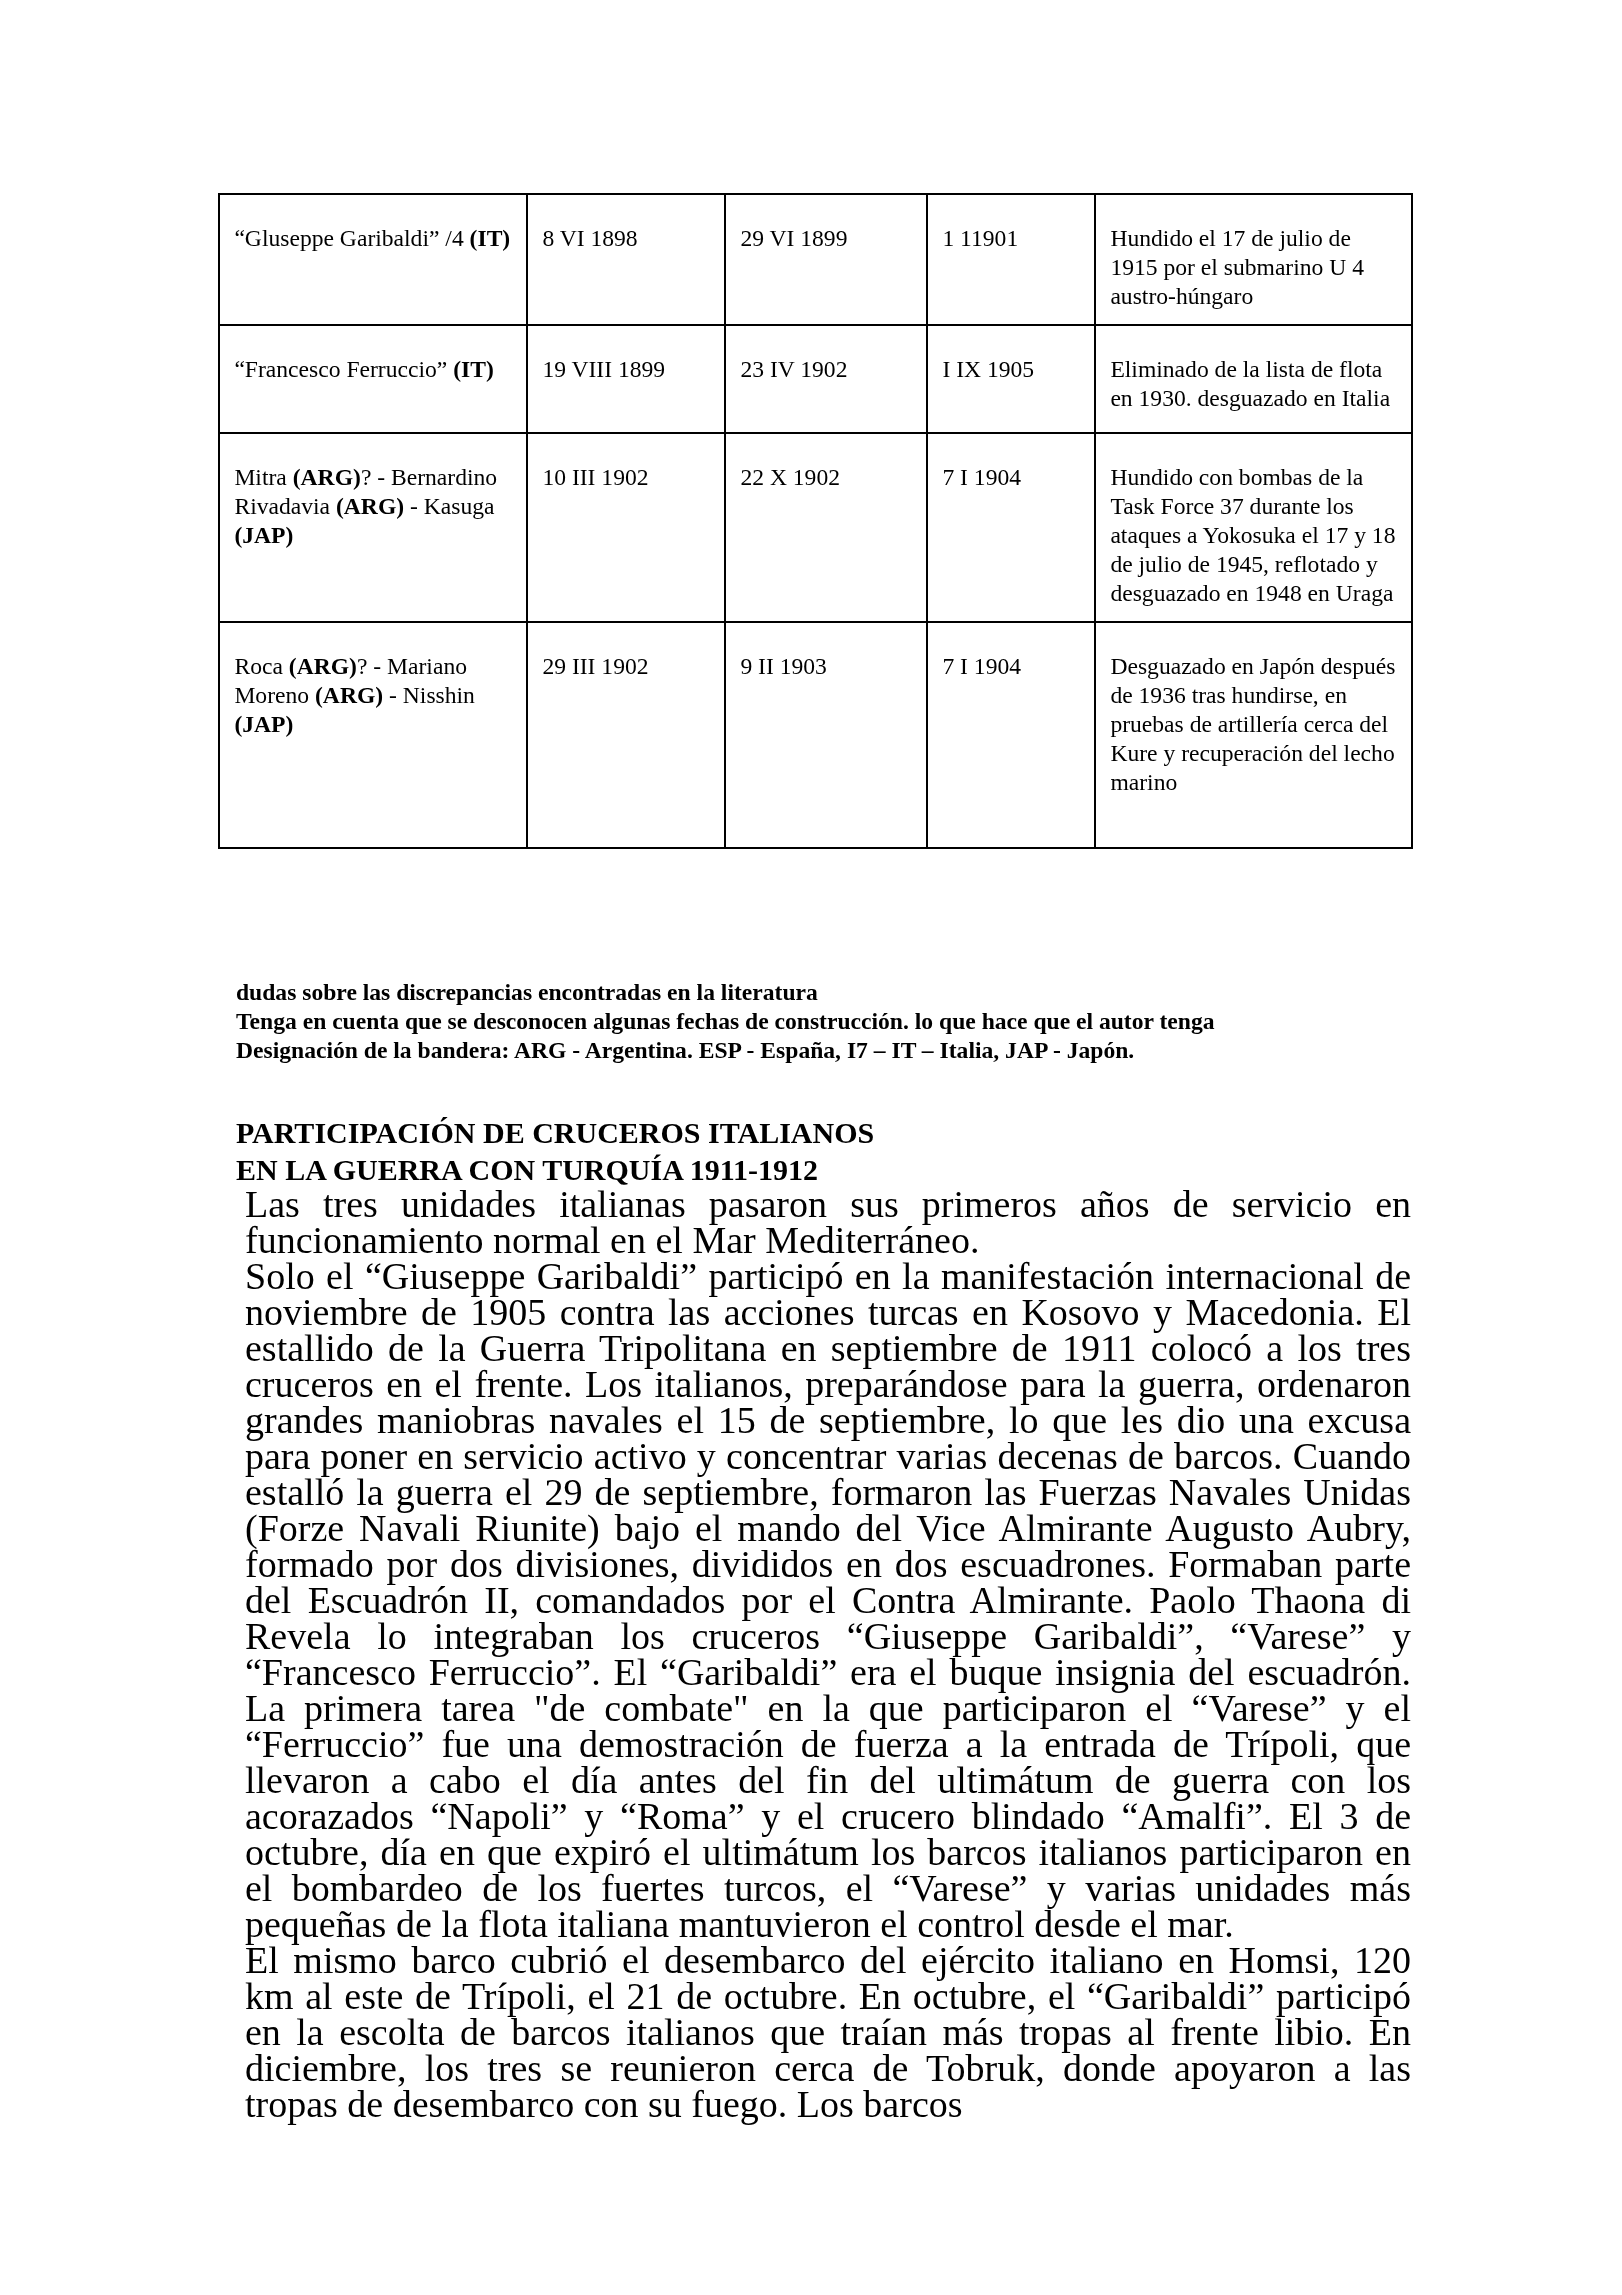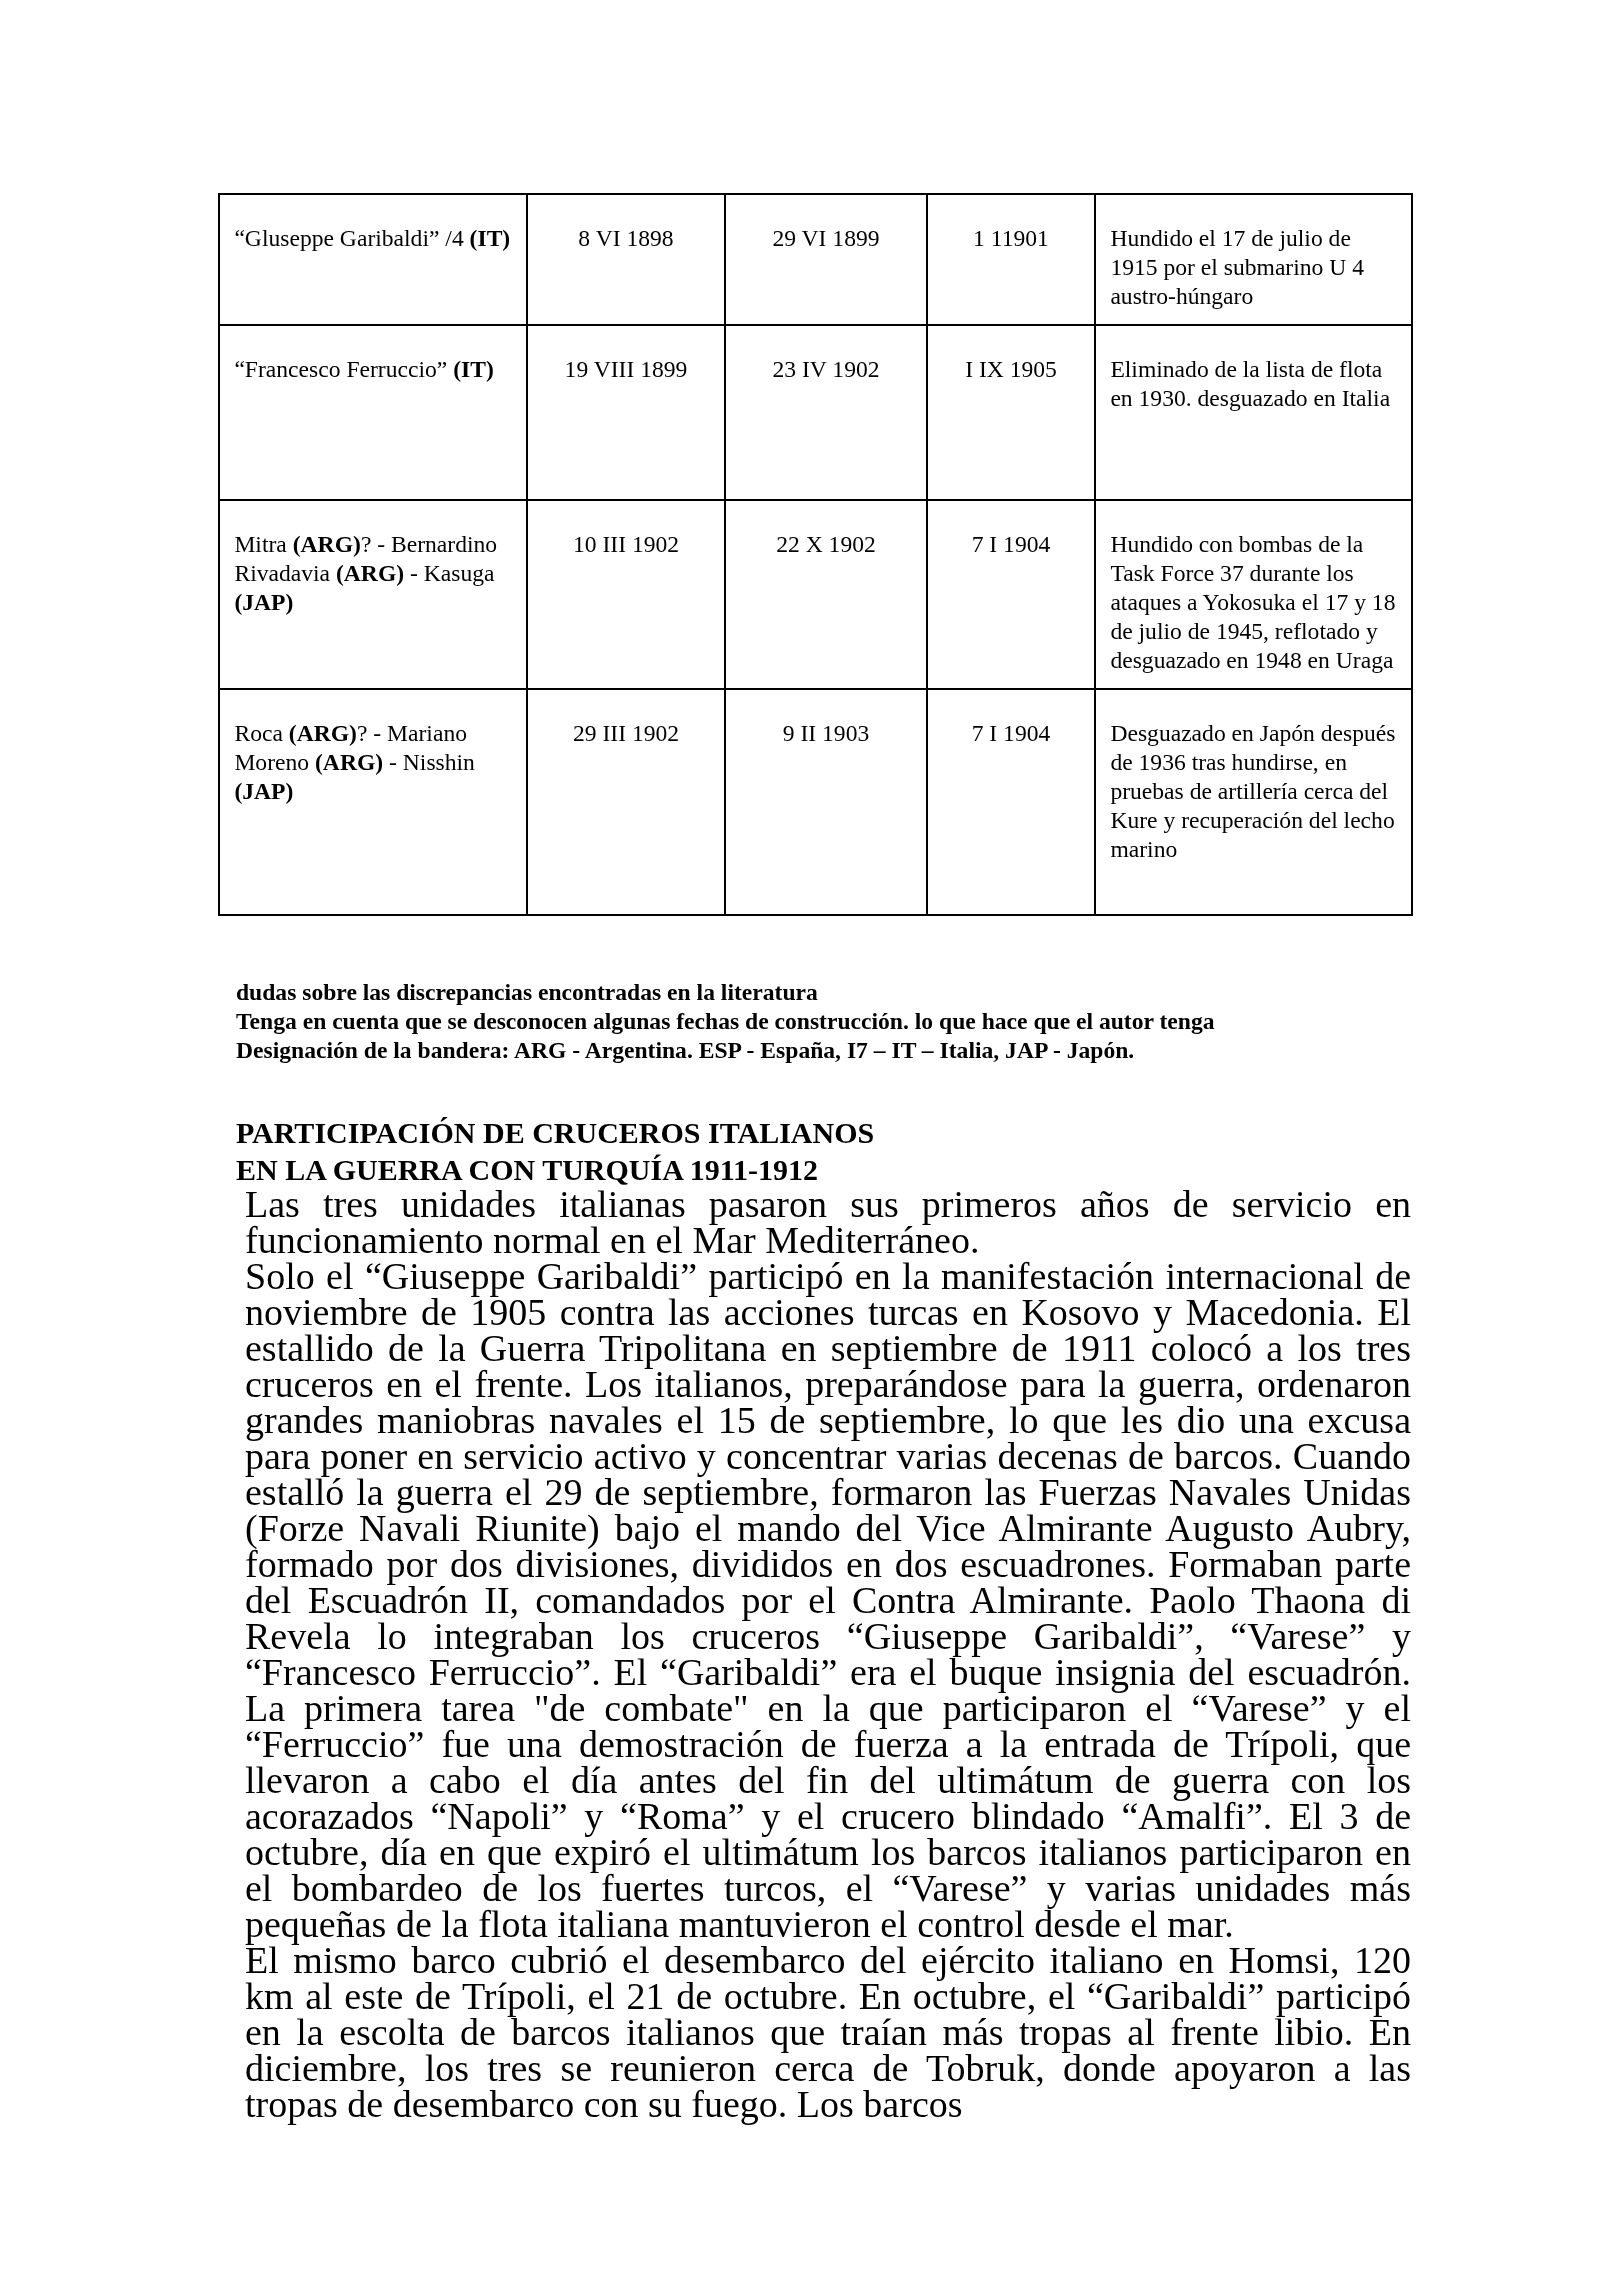--- a/index.html
+++ b/index.html
@@ -9,23 +9,23 @@
 
   table.ships { position:absolute; left:218px; top:193px; width:1192px;
                 border-collapse:collapse; table-layout:fixed; }
   table.ships td { border:2px solid #000; vertical-align:top; font-size:23.6px;
                    line-height:29px; padding:29px 14.4px 13px 14.4px; }
   table.ships col.c1 { width:308px; }
   table.ships col.c2 { width:198px; }
   table.ships col.c3 { width:202px; }
   table.ships col.c4 { width:168px; }
   table.ships col.c5 { width:317px; }
-  table.ships td.date { text-align:center; }
+  table.ships td.date { }
   tr.r1 { height:106px;margin-top:32px; }
-  tr.r2 { height:175px; }
+  tr.r2 { height:108px; }
   tr.r3 { height:172px; }
   tr.r4 { height:226px;padding-left:8px; }
   b { font-weight:bold; }
 
   .notes { position:absolute; left:236px; top:978px; width:1178px;
            font-weight:bold; font-size:23.6px; line-height:29px; }
   .notes div { white-space:nowrap; }
 
   .heading { position:absolute; left:236px; top:1114px; width:1178px;
              font-weight:bold; font-size:30px; line-height:37px; }

